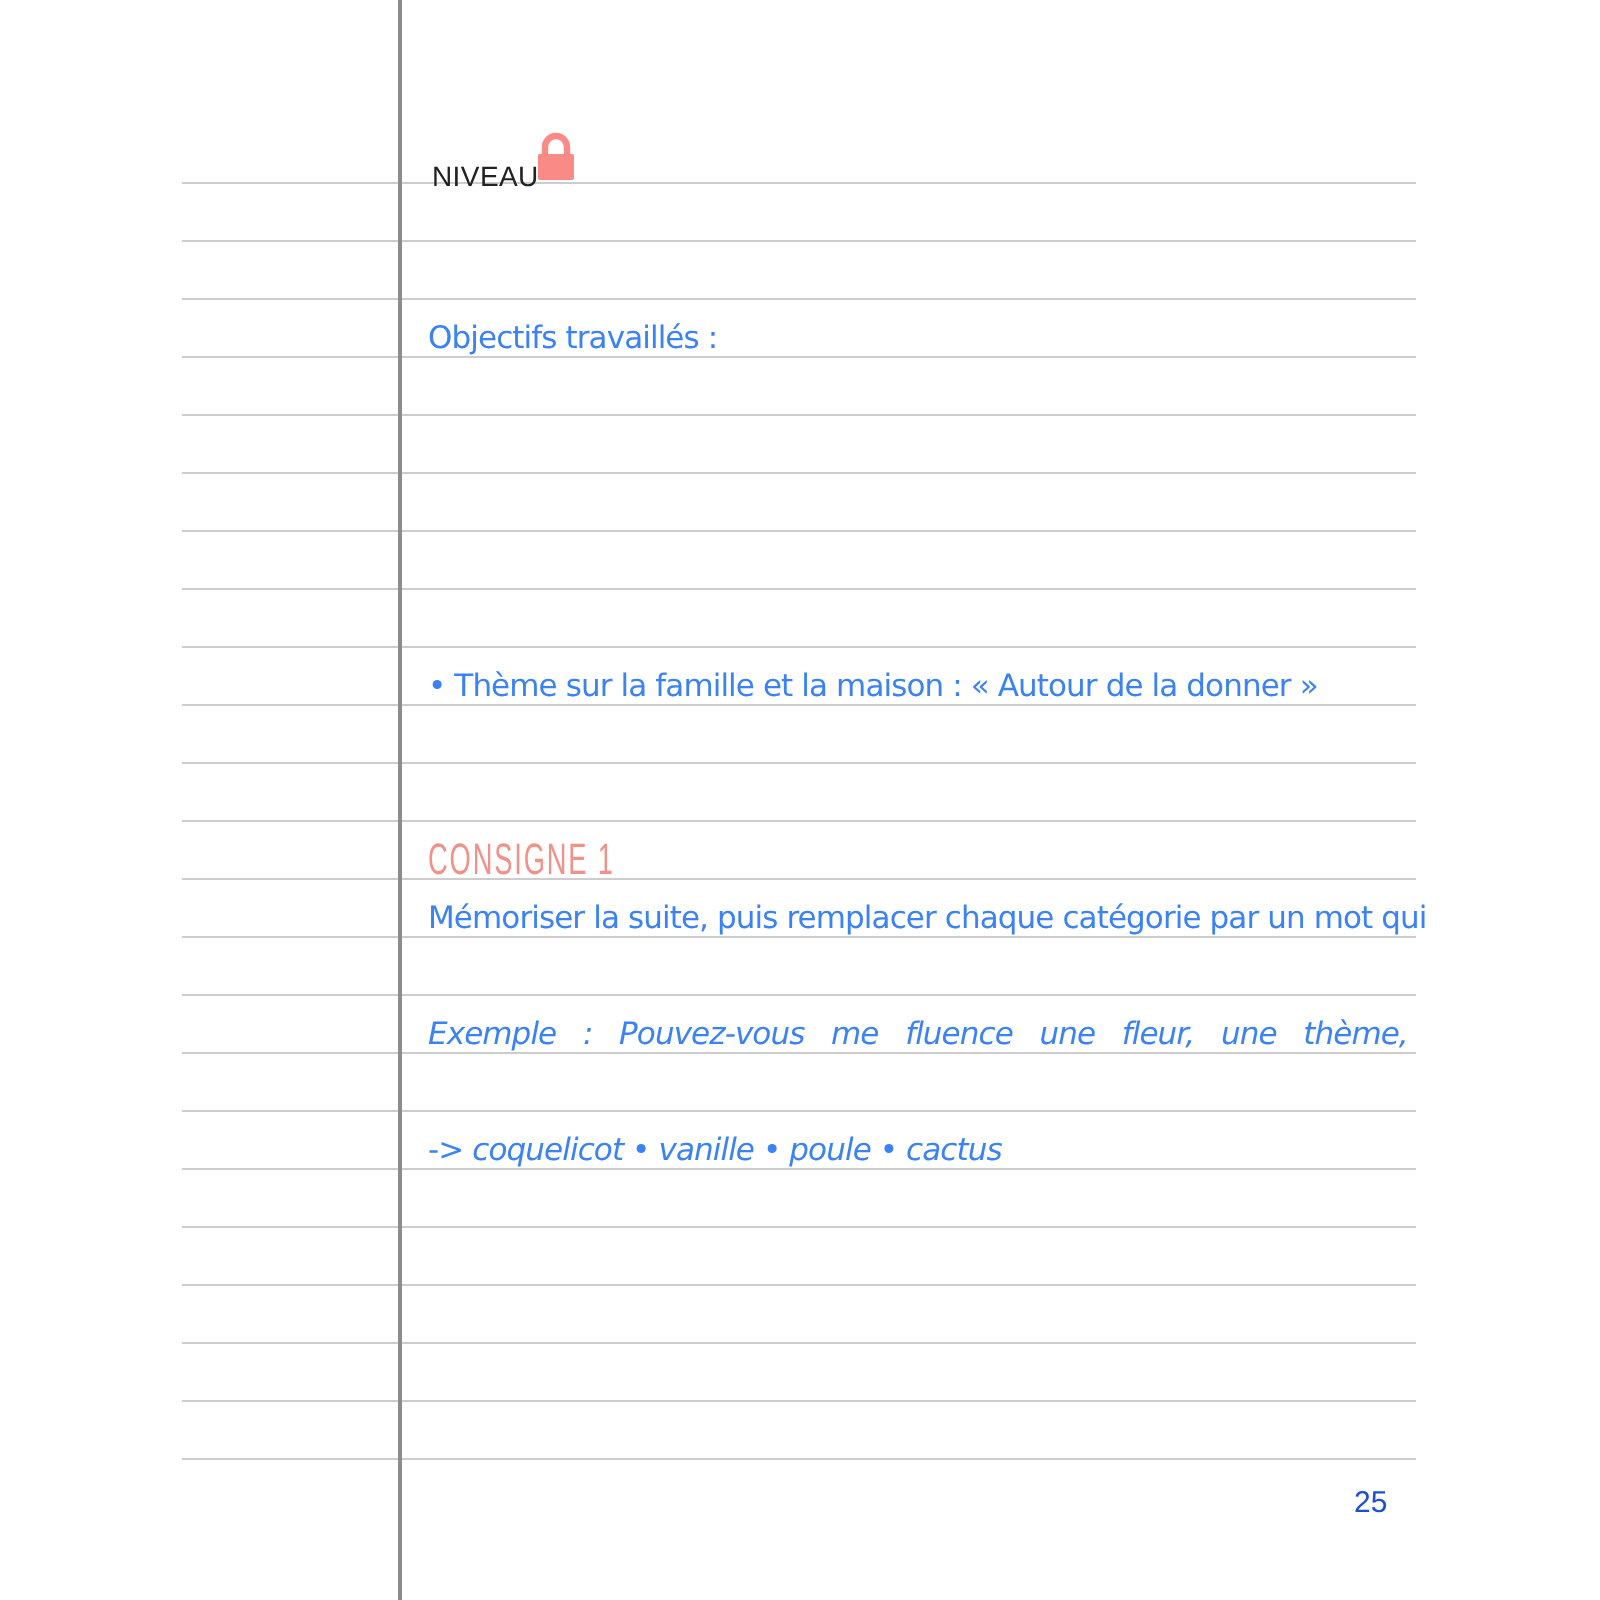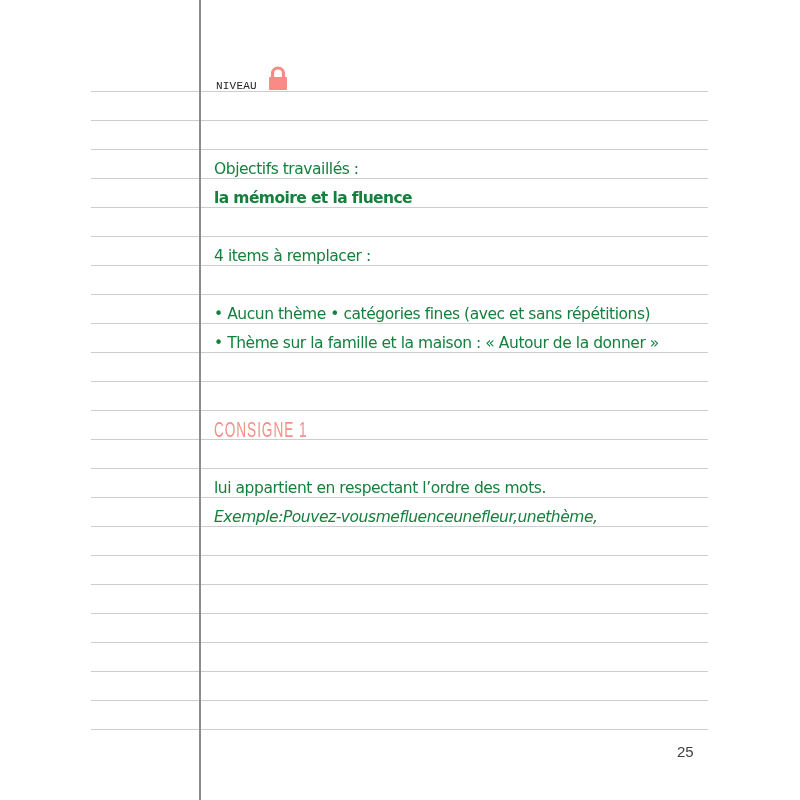--- a/index.html
+++ b/index.html
@@ -44,48 +44,49 @@
     .header {
       position: absolute;
       left: 216px;
       top: 66px;
       height: 26px;
     }
     .niveau {
       position: absolute;
       left: 0;
       top: 14px;
-      font-family: Liberation Mono, monospace;
-      font-size: 11px;
+      font-family: Liberation Sans, sans-serif;
+      font-size: 14px;
       letter-spacing: 0.2px;
       color: #222;
       white-space: nowrap;
     }
     .lock {
       position: absolute;
       left: 52px;
       top: 0;
       width: 20px;
       height: 24px;
     }
     .line {
       position: absolute;
       left: 214px;
       font-family: "DejaVu Sans", sans-serif;
       font-size: 15.5px;
       letter-spacing: -0.45px;
       white-space: nowrap;
-      color: #15803d;
+      color: #3b82f6;
       line-height: 20px;
     }
     .bold { font-weight: bold; letter-spacing: -0.6px; }
     .italic { font-style: italic; }
     .justify {
       width: 490px;
       display: flex;
+      justify-content: space-between;
     }
     .consigne {
       position: absolute;
       left: 214px;
       top: 418px;
       font-family: "Liberation Sans", sans-serif;
       font-size: 22px;
       font-weight: normal;
       color: #f2918a;
       letter-spacing: 1.5px;
@@ -93,21 +94,21 @@
       transform-origin: left top;
       white-space: nowrap;
       line-height: 24px;
     }
     .page-number {
       position: absolute;
       left: 677px;
       top: 743px;
       font-family: "Liberation Sans", sans-serif;
       font-size: 15px;
-      color: #404040;
+      color: #1d4ed8;
     }
   </style>
 </head>
 <body>
 
 <div class="page">
 
   <div class="rules">
     <div class="rule" style="top:91px"></div>
     <div class="rule" style="top:120px"></div>
@@ -140,37 +141,38 @@
     <span class="niveau">NIVEAU</span>
     <span class="lock">
       <svg width="20" height="24" viewBox="0 0 20 24">
         <path d="M4.5 11 V7.5 A5.5 5.5 0 0 1 15.5 7.5 V11" fill="none" stroke="#f98a86" stroke-width="3.2"></path>
         <rect x="1" y="11" width="18" height="13" rx="1" fill="#f98a86"></rect>
       </svg>
     </span>
   </div>
 
   <div class="line" style="top:159px">Objectifs travaillés :</div>
-  <div class="line bold" style="top:188px">la mémoire et la fluence</div>
 
-  <div class="line" style="top:246px">4 items à remplacer :</div>
-  <div class="line" style="top:304px">• Aucun thème • catégories fines (avec et sans répétitions)</div>
   <div class="line" style="top:333px">• Thème sur la famille et la maison : « Autour de la donner »</div>
 
   <div class="consigne">CONSIGNE 1</div>
 
-  <div class="line" style="top:478px">lui appartient en respectant l’ordre des mots.</div>
+  <div class="line" style="top:449px">Mémoriser la suite, puis remplacer chaque catégorie par un mot qui</div>
 
   <div class="line italic justify" style="top:507px">
     <span>Exemple</span>
     <span>:</span>
     <span>Pouvez-vous</span>
     <span>me</span>
     <span>fluence</span>
     <span>une</span>
     <span>fleur,</span>
     <span>une</span>
     <span>thème,</span>
   </div>
 
+  <div class="line" style="top:565px">
+    <span>-&gt;</span>
+    <span class="italic">coquelicot • vanille • poule • cactus</span>
+  </div>
 
   <div class="page-number">25</div>
 </div>
 
 </body></html>

